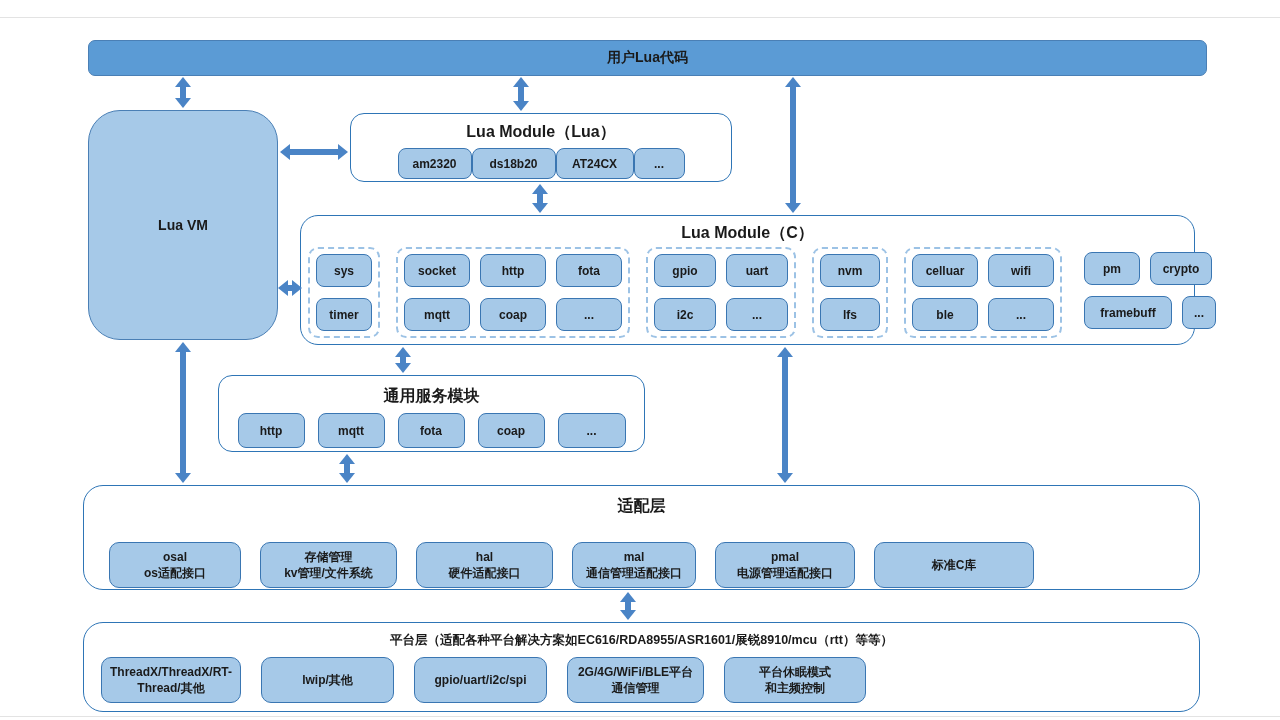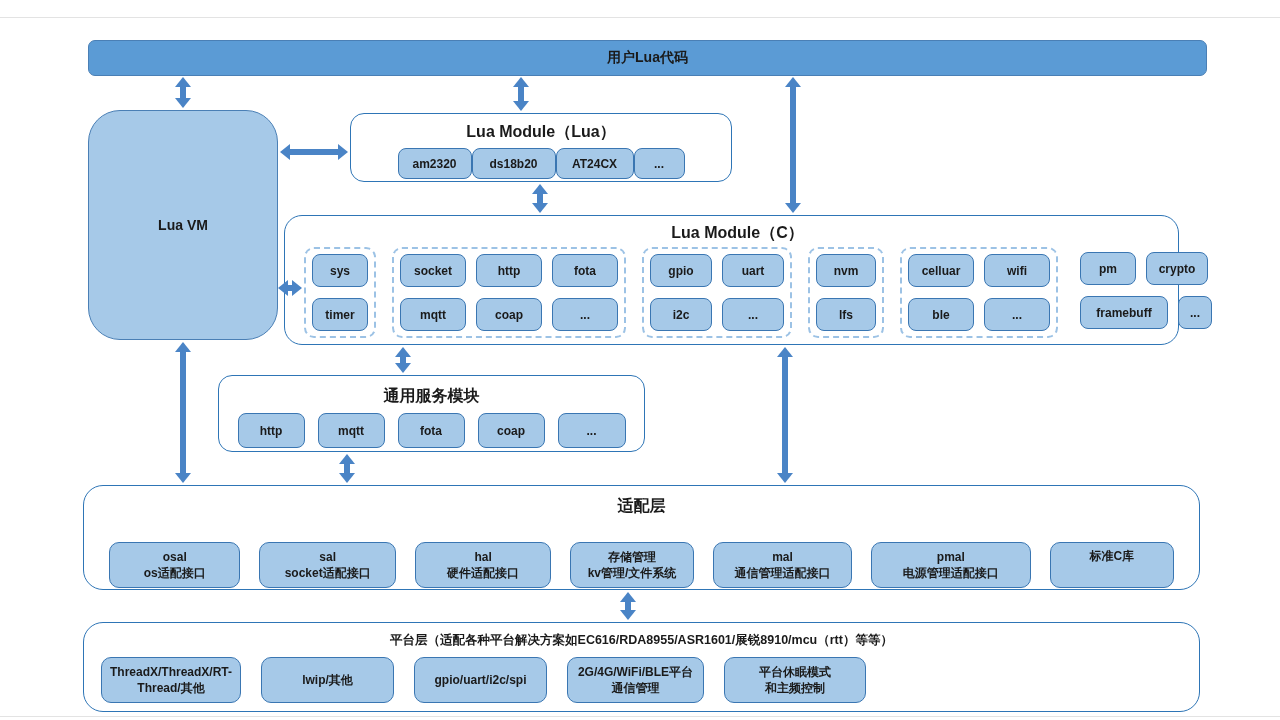--- a/index.html
+++ b/index.html
@@ -48,21 +48,21 @@
   .cw62{width:62px}.cw66{width:66px}.cw67{width:67px}.cw68{width:68px}
   .cw74{width:74px}.cw78{width:78px}.cw84{width:84px}.cw88{width:88px}
 
   
   .module-lua{left:350px;top:113px;width:382px;height:69px;border-radius:14px;}
   .module-lua .panel-title{margin-top:8px;}
   .module-lua .chip-row{display:flex;justify-content:center;margin-top:5px;}
   .module-lua .chip{height:31px;}
 
   
-  .module-c{left:284px;top:215px;width:895px;height:130px;border-radius:18px;padding-left:12px;}
+  .module-c{left:300px;top:215px;width:895px;height:130px;border-radius:18px;}
   .module-c .panel-title{margin-top:7px;}
   .groups{display:flex;align-items:flex-start;gap:16px;padding:0 7px;margin-top:3px;}
   .group{display:flex;flex-direction:column;gap:11px;padding:5px 6px;border-radius:10px;}
   .group.dashed{border:2px dashed var(--dash);}
   .grow{display:flex;gap:10px;}
   .module-c .chip{height:33px;}
 
   
   .services{left:218px;top:375px;width:427px;height:77px;border-radius:14px;}
   .services .panel-title{margin-top:10px;}
@@ -211,30 +211,26 @@
   </div>
 
   <div class="panel adapter">
     <div class="panel-title">适配层</div>
     <div class="box-row">
       <div class="lbox">
         <span>osal</span>
         <span>os适配接口</span>
       </div>
       <div class="lbox">
-        <span>sal</span>
-        <span>socket适配接口</span>
+        <span>存储管理</span>
+        <span>kv管理/文件系统</span>
       </div>
       <div class="lbox">
         <span>hal</span>
         <span>硬件适配接口</span>
-      </div>
-      <div class="lbox">
-        <span>存储管理</span>
-        <span>kv管理/文件系统</span>
       </div>
       <div class="lbox">
         <span>mal</span>
         <span>通信管理适配接口</span>
       </div>
       <div class="lbox">
         <span>pmal</span>
         <span>电源管理适配接口</span>
       </div>
       <div class="lbox">

